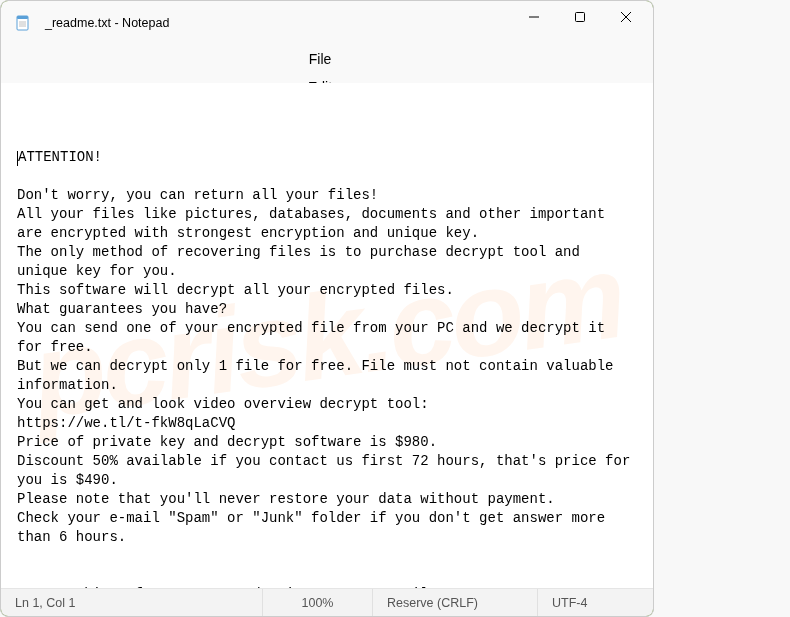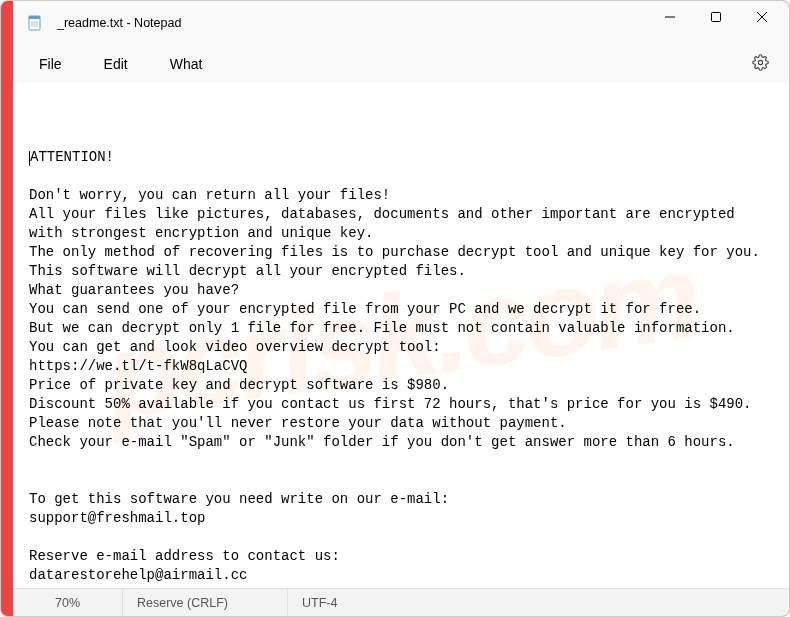--- a/index.html
+++ b/index.html
@@ -5,30 +5,29 @@
     * { margin: 0; padding: 0; box-sizing: border-box; }
     body {
       width: 790px;
       height: 617px;
       font-family: "Segoe UI", Tahoma, sans-serif;
       background: #f8f8f8;
       overflow: hidden;
       position: relative;
     }
     .window {
-      width: 790px;
+      width: 654px;
       height: 617px;
-      background: #ef4444;
+      background: #4d7c0f;
       border: 1px solid #cccccc;
       border-radius: 8px;
       display: flex;
       flex-direction: column;
       overflow: hidden;
       position: relative;
-      padding-left: 12px;
     }
     .titlebar {
       height: 44px;
       display: flex;
       align-items: center;
       padding: 0 4px 0 14px;
       background: #f9f9f9;
       flex-shrink: 0;
     }
     .titlebar-icon {
@@ -56,20 +55,21 @@
       justify-content: center;
       cursor: pointer;
     }
     .menubar {
       height: 38px;
       display: flex;
       align-items: center;
       padding: 0 12px;
       background: #f9f9f9;
       flex-shrink: 0;
+      flex-direction: column;
     }
     .menu-item {
       font-size: 14px;
       color: #000;
       padding: 6px 14px;
       cursor: pointer;
       margin-right: 14px;
     }
     .menu-spacer { flex: 1; }
     .settings-btn {
@@ -213,18 +213,19 @@
 support@freshmail.top
 
 Reserve e-mail address to contact us:
 datarestorehelp@airmail.cc
 
 Your personal ID:
 0676JOsie0p9eOjKhnqqYhRwp0mJ1UVBkhAmo4OFhPXKu9KCu</span></div>
   </div>
 
   <div class="statusbar">
-    <div class="status-seg narrow">70%</div>
+    <div class="status-seg first">Ln 1, Col 1</div>
+    <div class="status-seg narrow">100%</div>
     <div class="status-seg med">Reserve (CRLF)</div>
     <div class="status-seg last">UTF-4</div>
   </div>
 
 </div>
 
 </body></html>

